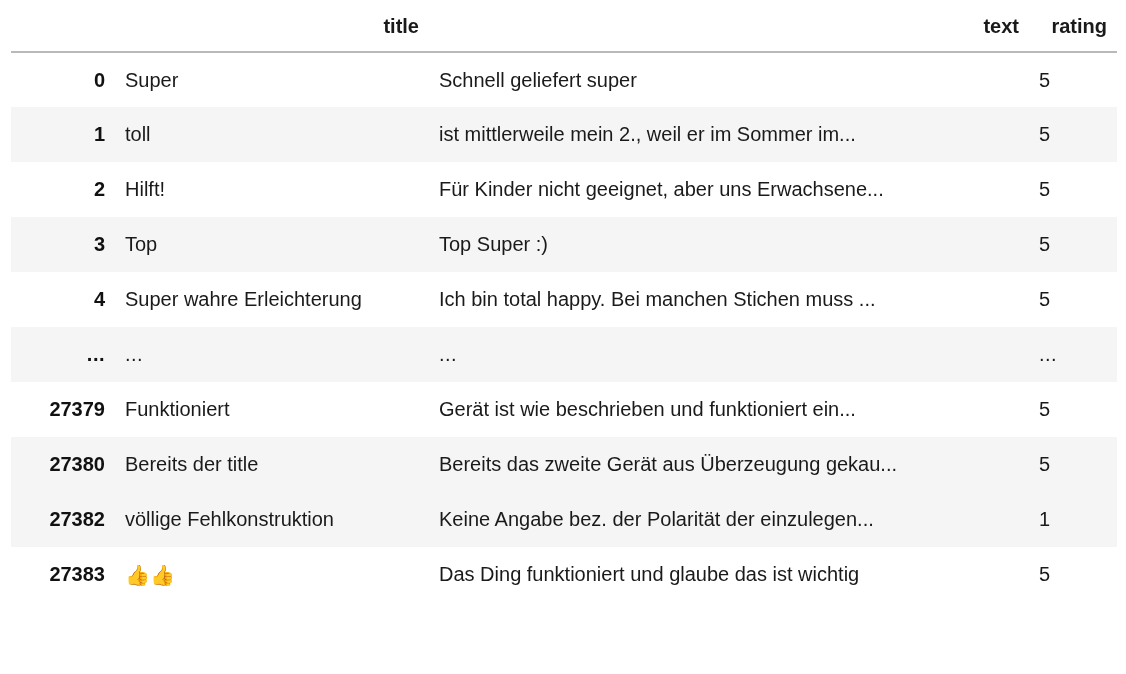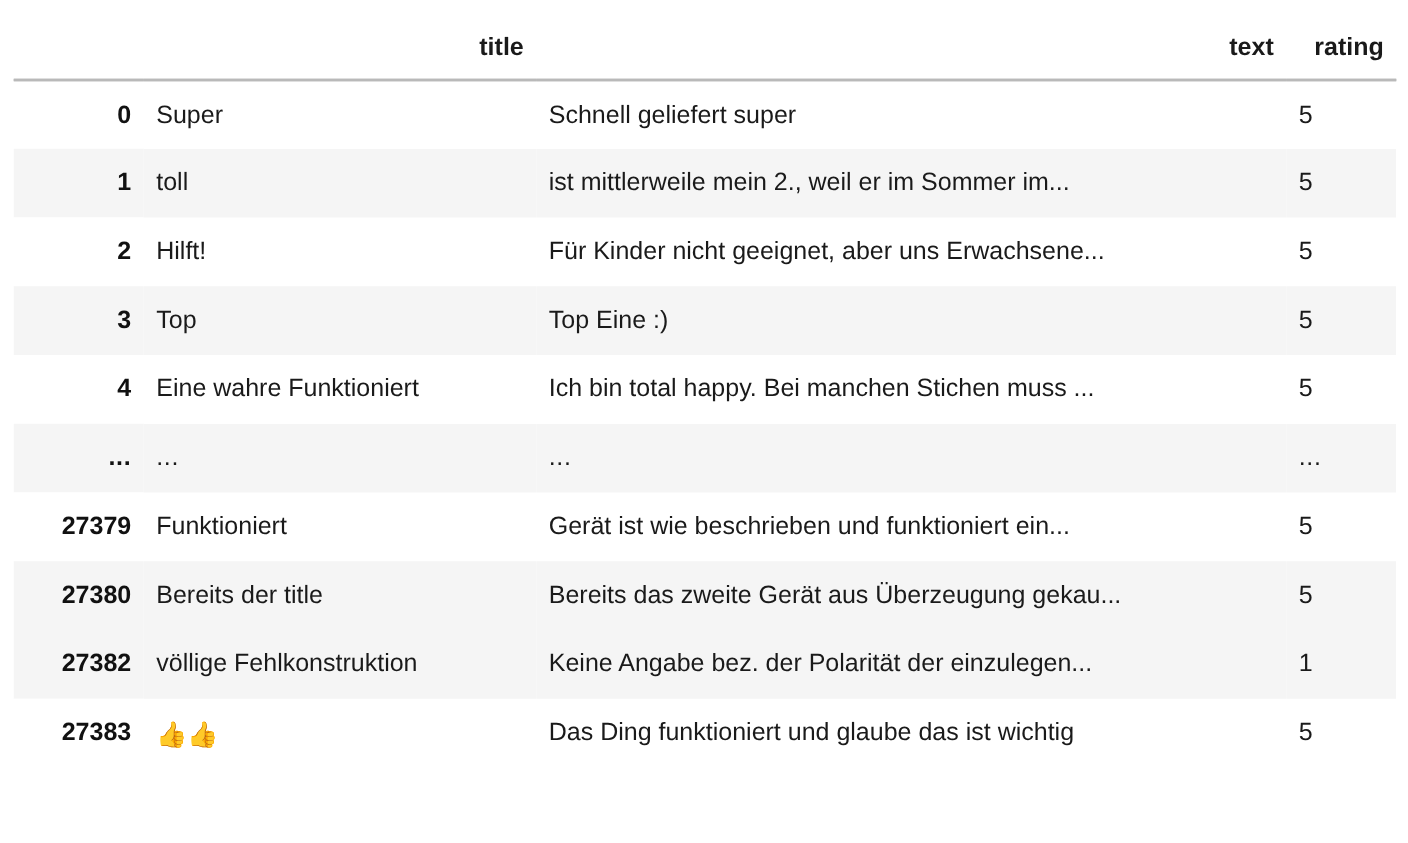--- a/index.html
+++ b/index.html
@@ -11,21 +11,21 @@
   body {
     width: 1126px;
     height: 674px;
     font-family: "Liberation Sans", "DejaVu Sans", sans-serif;
     color: #000000;
     overflow: hidden;
   }
 
   .df-wrap {
     width: 1126px;
-    padding-top: 12px;
+    padding-top: 0px;
     box-sizing: border-box;
   }
 
   table.dataframe {
     border-collapse: collapse;
     border-spacing: 0;
     table-layout: fixed;
     width: 1106px;
     margin-left: 11px;
     font-size: 20px;
@@ -123,26 +123,26 @@
         </tr>
         <tr class="even">
           <th>2</th>
           <td>Hilft!</td>
           <td>Für Kinder nicht geeignet, aber uns Erwachsene...</td>
           <td>5</td>
         </tr>
         <tr class="odd">
           <th>3</th>
           <td>Top</td>
-          <td>Top Eine :)</td>
+          <td>Top Super :)</td>
           <td>5</td>
         </tr>
         <tr class="even">
           <th>4</th>
-          <td>Eine wahre Funktioniert</td>
+          <td>Super wahre Erleichterung</td>
           <td>Ich bin total happy. Bei manchen Stichen muss ...</td>
           <td>5</td>
         </tr>
         <tr class="odd">
           <th class="cell-ellipsis">...</th>
           <td class="cell-ellipsis">...</td>
           <td class="cell-ellipsis">...</td>
           <td class="cell-ellipsis">...</td>
         </tr>
         <tr class="even">

